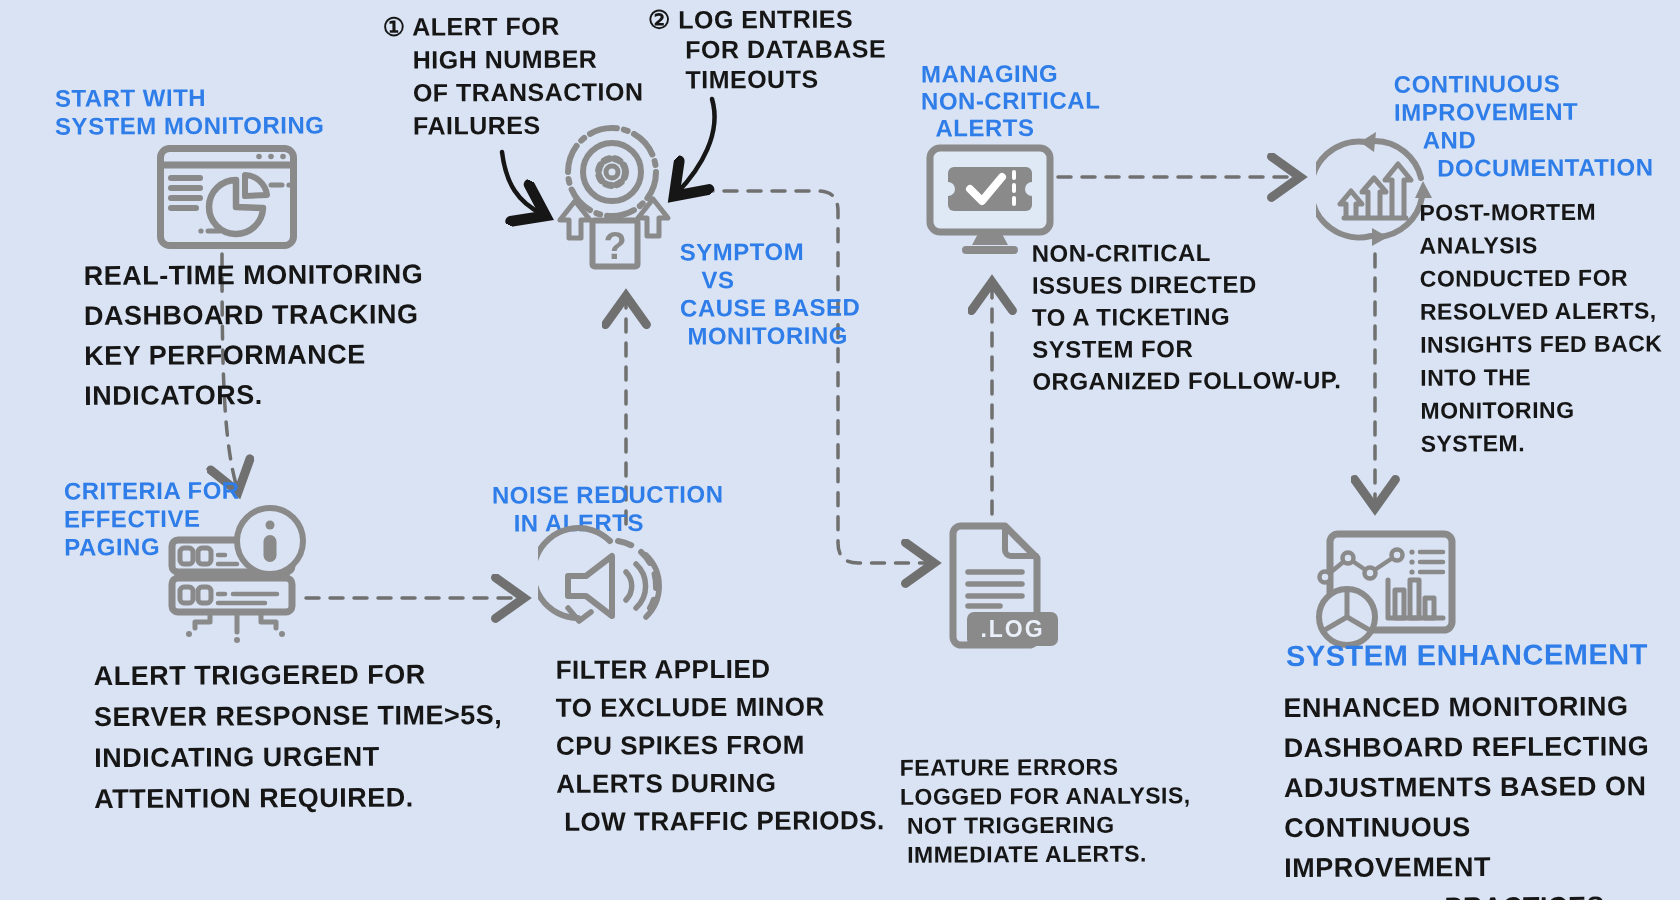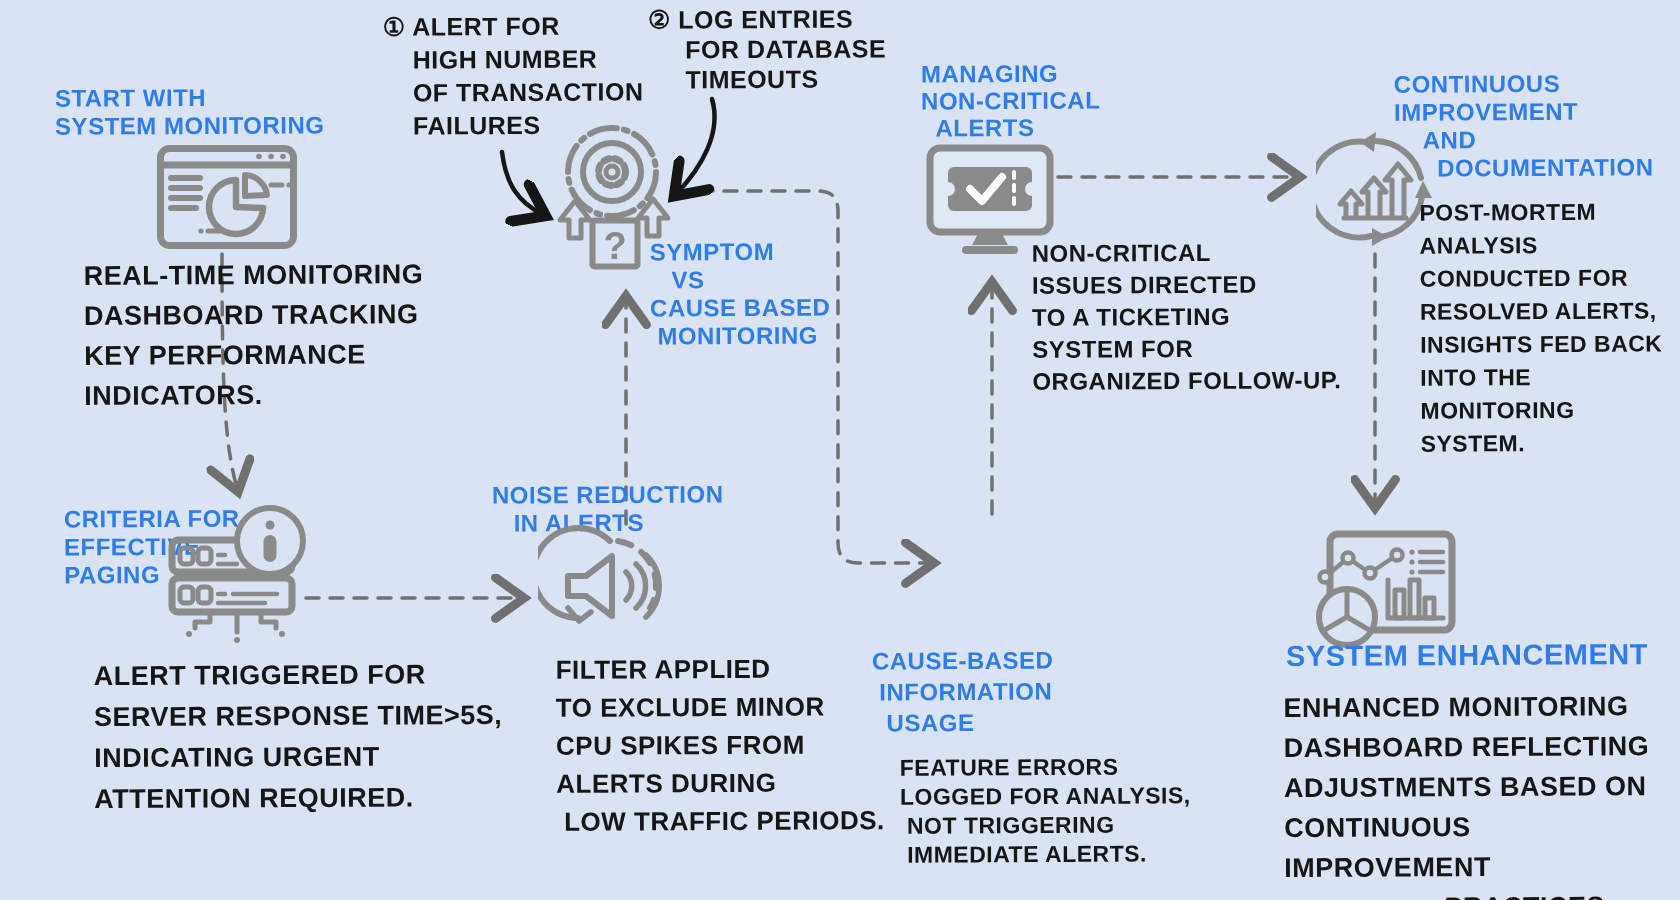--- a/index.html
+++ b/index.html
@@ -109,26 +109,26 @@
         <circle cx="72" cy="60" r="29" stroke-width="6"></circle>
         <circle cx="72" cy="60" r="13.5" stroke-width="7" stroke-dasharray="5.5 5.5"></circle>
         <circle cx="72" cy="60" r="6" stroke-width="5"></circle>
         <path stroke-width="5" d="M29,126 v-18 h-9 l15,-19 15,19 h-9 v18 z"></path>
         <path stroke-width="5" d="M107,124 v-18 h-9 l15,-19 15,19 h-9 v18 z"></path>
         <rect x="52.5" y="108.5" width="45" height="46" rx="2" stroke-width="6"></rect>
       </g>
       <text x="75" y="147" text-anchor="middle" font-size="38" font-weight="700" fill="currentColor">?</text>
     </svg>
   </div>
-  <div class="hand title" style="left:650px;top:238px;">SYMPTOM
+  <div class="hand title" style="left:680px;top:238px;">SYMPTOM
    VS
 CAUSE BASED
  MONITORING</div>
 
-  <div class="hand title" style="left:64px;top:505px;">CRITERIA FOR
+  <div class="hand title" style="left:64px;top:477px;">CRITERIA FOR
 EFFECTIVE
 PAGING</div>
   <div class="icon" style="left:165px;top:498px;width:145px;height:150px;">
     <svg viewBox="0 0 145 150">
       <g stroke="currentColor" fill="none" stroke-linecap="round" stroke-linejoin="round">
         <rect x="7" y="42" width="120" height="32" rx="6" stroke-width="7"></rect>
         <rect x="7" y="80" width="120" height="34" rx="6" stroke-width="7"></rect>
         <g stroke-width="5">
           <rect x="15" y="50" width="13" height="16" rx="4"></rect>
             <rect x="33" y="50" width="13" height="16" rx="4"></rect>
@@ -232,23 +232,36 @@
     AND
       DOCUMENTATION</div>
   <div class="hand body body-sm" style="left:1420px;top:196px;">POST-MORTEM
 ANALYSIS
 CONDUCTED FOR
 RESOLVED ALERTS,
 INSIGHTS FED BACK
 INTO THE MONITORING
 SYSTEM.</div>
 
-  <div class="hand title" style="left:872px;top:645px;line-height:31px;">CAUSE-BASED
- INFORMATION
-  USAGE</div>
+  <div class="icon" style="left:948px;top:520px;width:114px;height:132px;">
+    <svg viewBox="0 0 114 132">
+      <g stroke="currentColor" fill="none" stroke-linecap="round" stroke-linejoin="round">
+        <path stroke-width="7" d="M5,14 a8,8 0 0 1 8,-8 h44 l32,32 v79 a8,8 0 0 1 -8,8 h-68 a8,8 0 0 1 -8,-8 z"></path>
+        <path stroke-width="6" d="M57,7 v23 a6,6 0 0 0 6,6 h25"></path>
+        <g stroke-width="5.5">
+          <path d="M20,52 H74"></path>
+            <path d="M20,64 H74"></path>
+            <path d="M20,76 H74"></path>
+            <path d="M20,86 H52"></path>
+        </g>
+      </g>
+      <rect x="19" y="92" width="91" height="34" rx="7" fill="currentColor"></rect>
+      <text x="64.5" y="117" text-anchor="middle" font-size="23" font-weight="700" letter-spacing="2" fill="#eaf0f9">.LOG</text>
+    </svg>
+  </div>
   <div class="hand body body-xs" style="left:900px;top:753px;">FEATURE ERRORS
 LOGGED FOR ANALYSIS,
  NOT TRIGGERING
  IMMEDIATE ALERTS.</div>
 
   <div class="icon" style="left:1312px;top:528px;width:150px;height:130px;">
     <svg viewBox="0 0 150 130">
       <g stroke="currentColor" fill="none" stroke-linecap="round" stroke-linejoin="round">
         <rect x="18" y="6" width="122" height="96" rx="8" stroke-width="7"></rect>
         <polyline stroke-width="4.5" points="13,49 36,30 58,45 85,27"></polyline>

